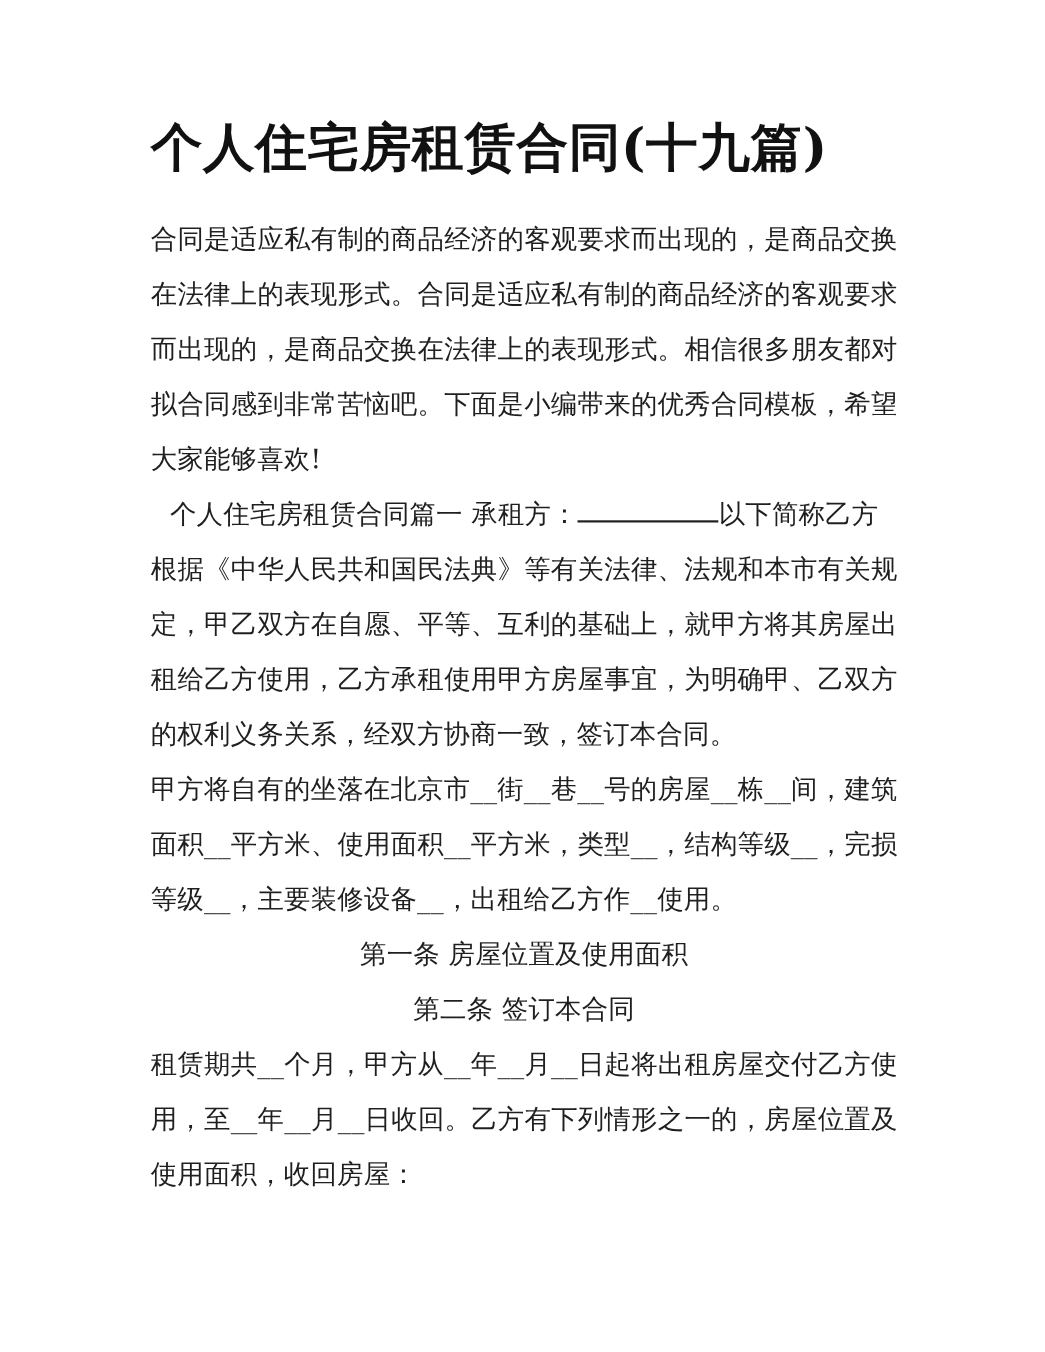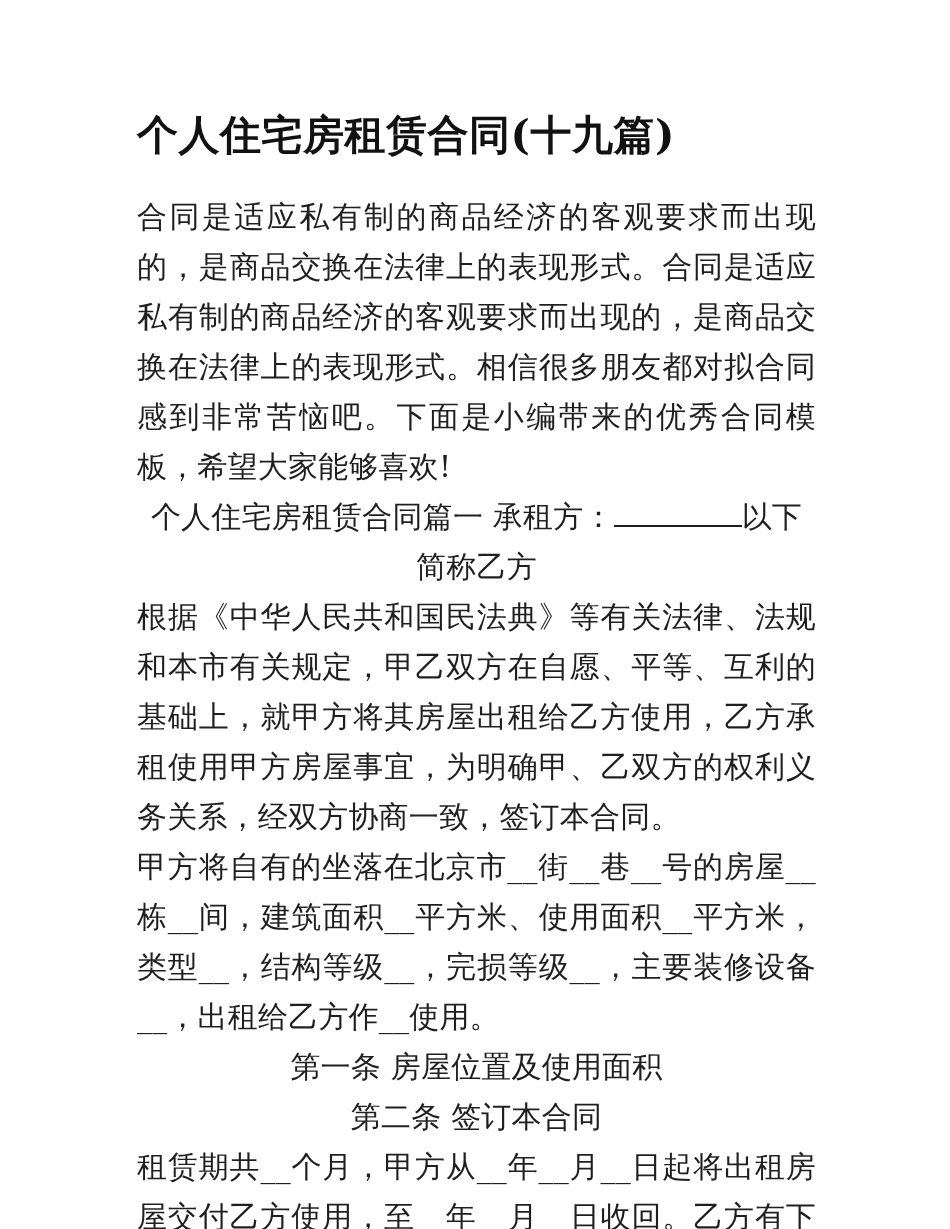--- a/index.html
+++ b/index.html
@@ -21,30 +21,30 @@
     background: #ffffff;
     box-sizing: border-box;
   }
   .doc-body {
     position: absolute;
     left: 137px;
     top: 104px;
     width: 679px;
   }
   .doc-title {
-    font-size: 41px;
+    font-size: 47px;
     line-height: 62px;
     font-weight: 700;
     letter-spacing: 0.5px;
     color: #111111;
     margin: 0 0 26px 0;
     white-space: nowrap;
   }
   .para {
-    font-size: 30px;
+    font-size: 24px;
     line-height: 50px;
     color: #1f1f1f;
     margin: 0;
     text-align: justify;
     text-justify: inter-ideograph;
     letter-spacing: 0.2px;
     word-break: break-all;
   }
   .para.nofill {
     text-align: center;

